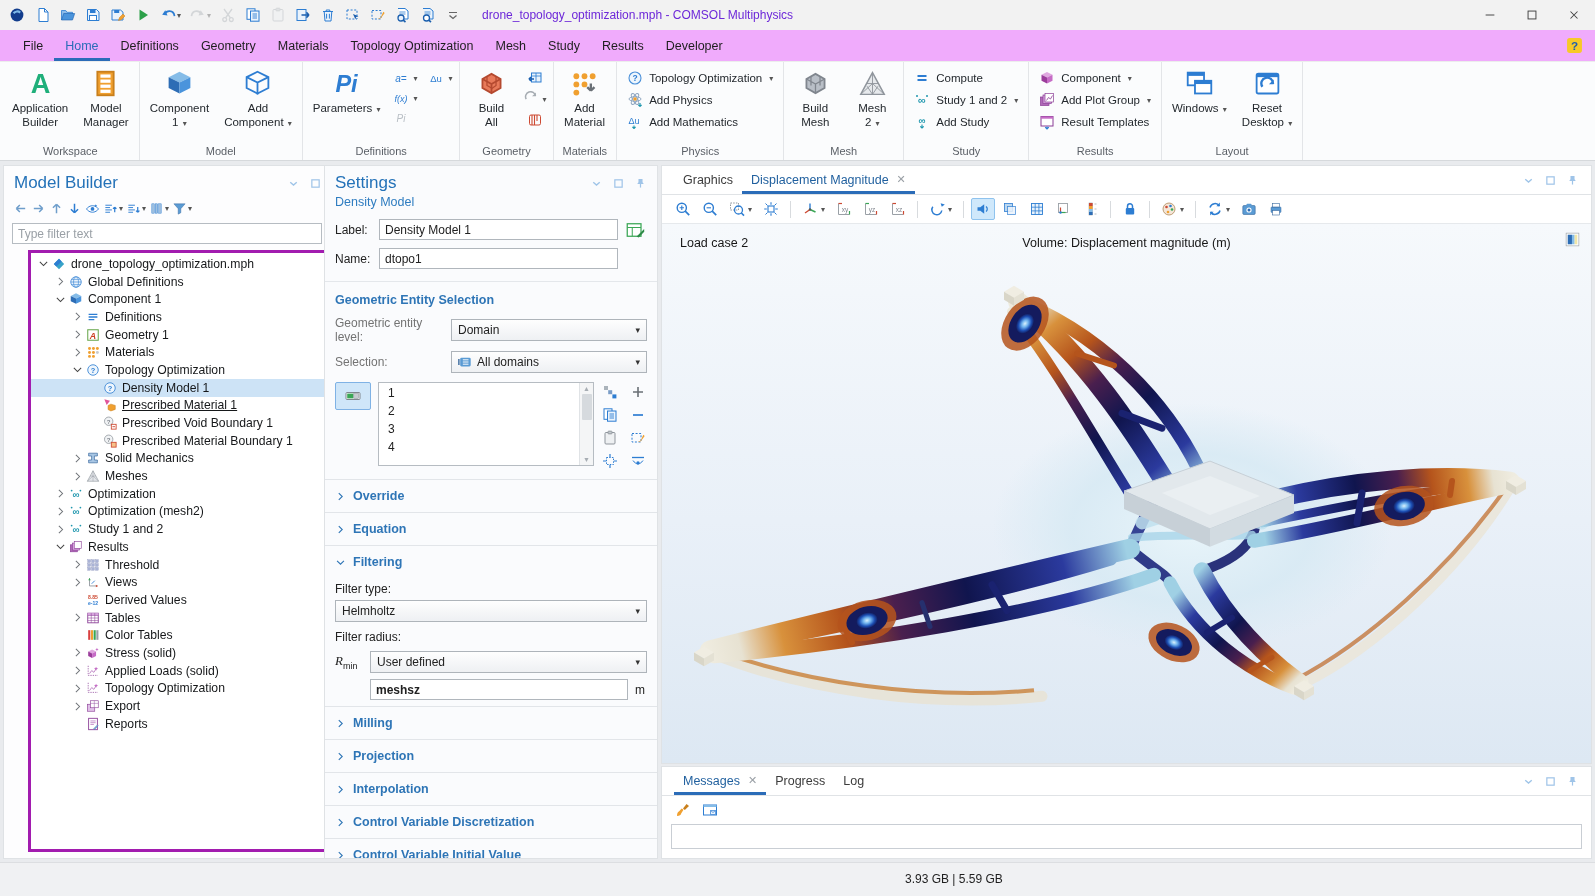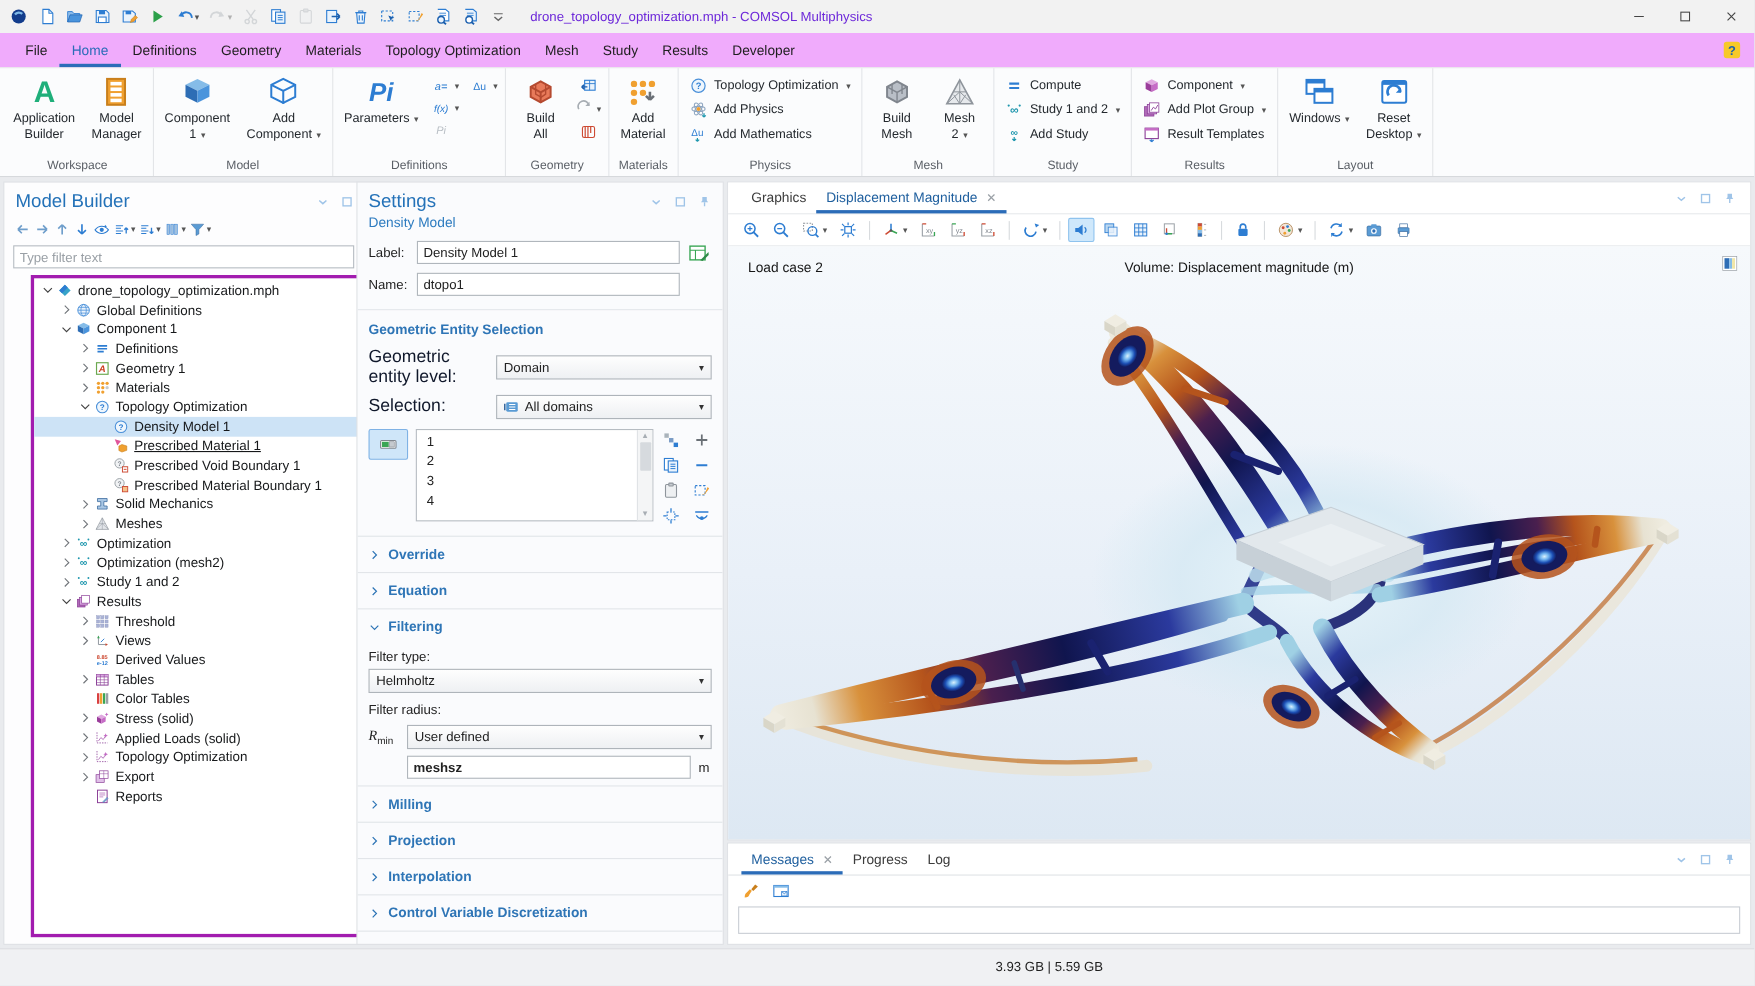--- a/index.html
+++ b/index.html
@@ -72,21 +72,21 @@
   .t-ic{width:14px;height:14px;flex:none;margin:0 5px 0 2px}
 
   
   .form-row{display:flex;align-items:center;margin:8px 10px 0}
   .f-lab{width:44px;font-size:12px;color:#222}
   .f-input{flex:1;height:21px;border:1px solid #b0b6bc;padding:0 5px;font:12px "Liberation Sans",sans-serif;color:#222;background:#fff}
   .rename-btn{width:22px;height:20px;margin-left:7px}
   .divider{border-top:1px solid #e4e7eb;margin-top:12px}
   .sec-title{font-size:12.5px;color:#2e75b6;font-weight:700;padding:11px 10px 2px}
   .gs-row{display:flex;align-items:center;margin:7px 10px 0}
-  .gs-lab{flex:1;font-size:16px;color:#0f172a}
+  .gs-lab{flex:1;font-size:12px;color:#737373}
   .dropdown{width:196px;height:22px;border:1px solid #aeb4ba;background:linear-gradient(#fefefe,#eef0f3);display:flex;align-items:center;padding:0 6px;font-size:12px;color:#222;gap:5px}
   .dropdown .ic14{width:14px;height:14px;display:inline-block}
   .dd-arrow{margin-left:auto;font-size:9px;color:#333}
   .dropdown.full{width:auto;flex:1}
   .sel-wrap{display:flex;margin:9px 10px 0;gap:7px;align-items:flex-start}
   .toggle-btn{width:36px;height:28px;background:#cfe6f9;border:1px solid #7fb2e5;border-radius:2px;display:flex;align-items:center;justify-content:center}
   .toggle-btn .ic16{width:22px;height:16px}
   .sel-list{flex:1;height:84px;border:1px solid #b6bcc2;background:#fff;display:flex}
   .sel-items{flex:1;padding:2px 0}
   .sel-item{font-size:12px;color:#222;padding:1px 9px;height:18px}
@@ -101,21 +101,21 @@
   .fl-lab{font-size:12px;color:#222;margin:4px 0 4px}
   .rmin-row{display:flex;align-items:center;gap:9px;margin-top:7px}
   .rmin-sym{font-size:13px;color:#222;font-style:italic;font-family:"Liberation Serif",serif;width:26px}
   .rmin-sym sub{font-size:9px;font-style:normal;font-family:"Liberation Sans",sans-serif}
   .radius-row{display:flex;align-items:center;gap:7px;margin:6px 0 2px 35px}
   .radius-row input{flex:1;height:21px;border:1px solid #b0b6bc;padding:0 5px;font:12px "Liberation Sans",sans-serif;font-weight:700;color:#222}
   .unit{font-size:12px;color:#222;width:12px}
 
   
   .gtabs{display:flex;align-items:flex-end;height:29px;border-bottom:1px solid #e0e3e6;padding:0 12px;background:#fff;flex:none}
-  .gtab{display:flex;align-items:flex-end;gap:8px;padding:6px 9px 4px;font-size:12.5px;color:#3c3c3c;border-bottom:3px solid transparent;white-space:nowrap}
+  .gtab{display:flex;align-items:flex-start;gap:8px;padding:6px 9px 4px;font-size:12.5px;color:#3c3c3c;border-bottom:3px solid transparent;white-space:nowrap}
   .gtab.active{color:#1f5f9e;border-bottom-color:#2b6cb8}
   .tab-x{font-size:11px;color:#9aa0a6}
   .gtabs .picons{margin-bottom:7px}
   .gtoolbar{display:flex;align-items:center;gap:3px;height:29px;padding:0 9px;border-bottom:1px solid #e6e9ec;background:#fff;flex:none}
   .gbtn{display:flex;align-items:center;gap:2px;padding:2px 3px;border-radius:2px;border:1px solid transparent}
   .gbtn.active{background:#cfe8fb;border-color:#8fc3ee}
   .gbtn .ic16{width:16px;height:16px}
   .vsep{width:1px;height:17px;background:#d8dbde;margin:0 4px}
   .canvas{flex:1;position:relative;background:linear-gradient(#f6f9fc,#e9f0f8 55%,#dde8f3)}
   .canvas .plot{position:absolute;inset:0}

